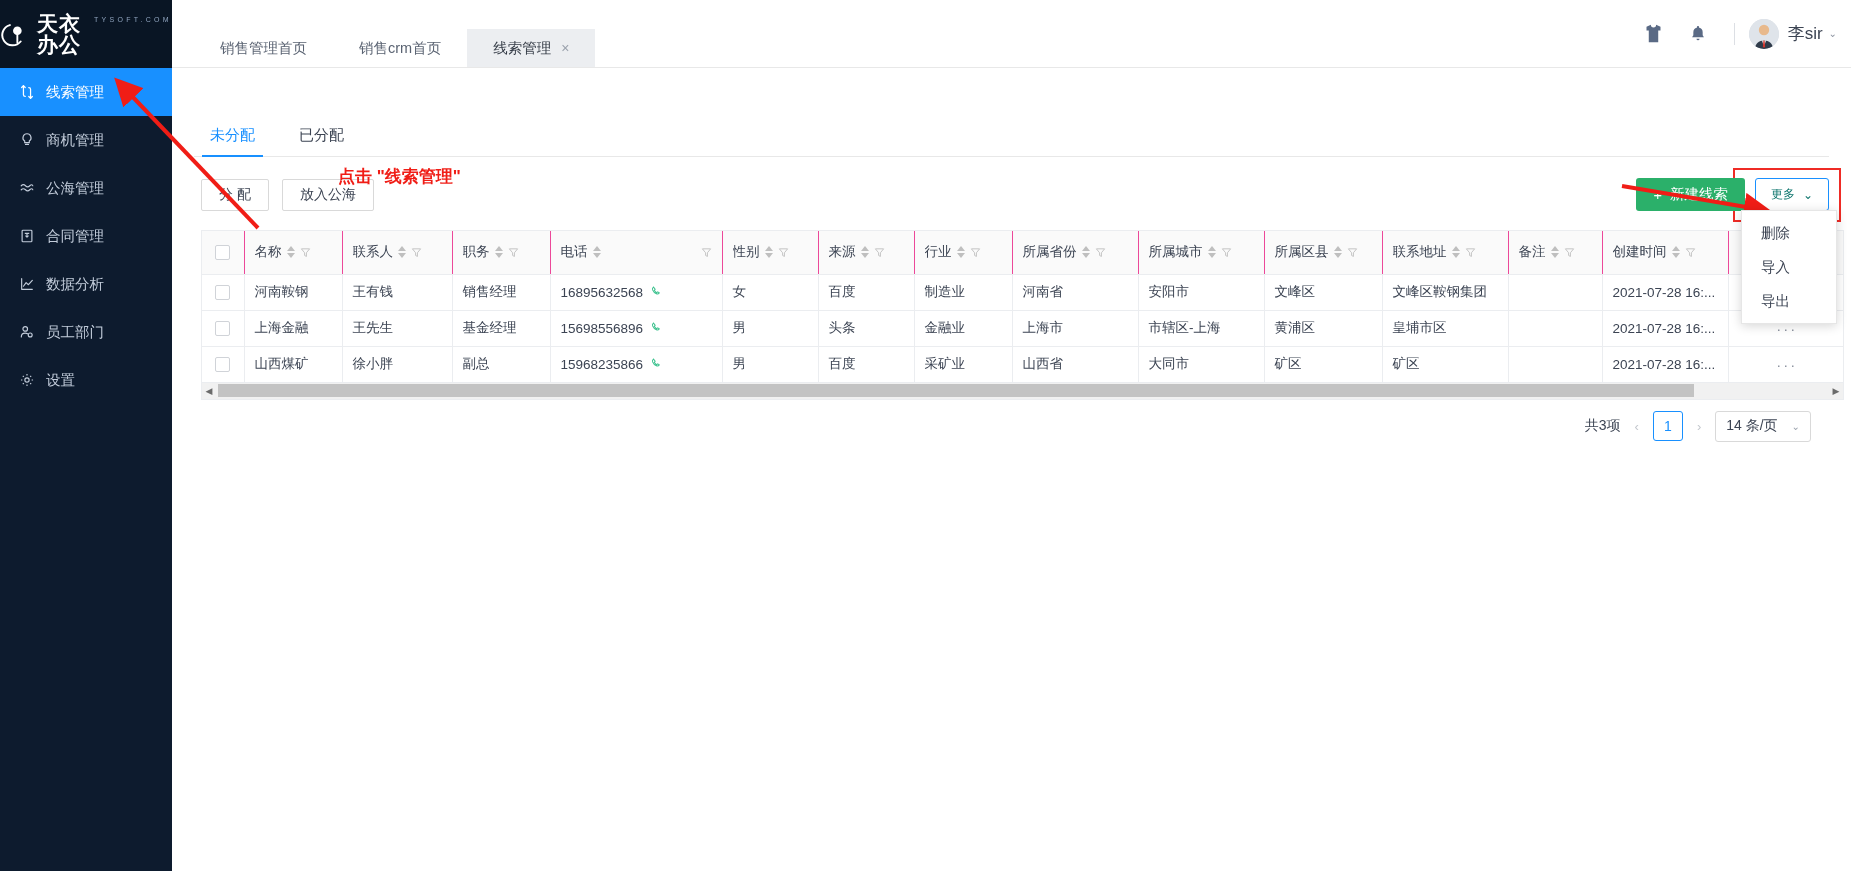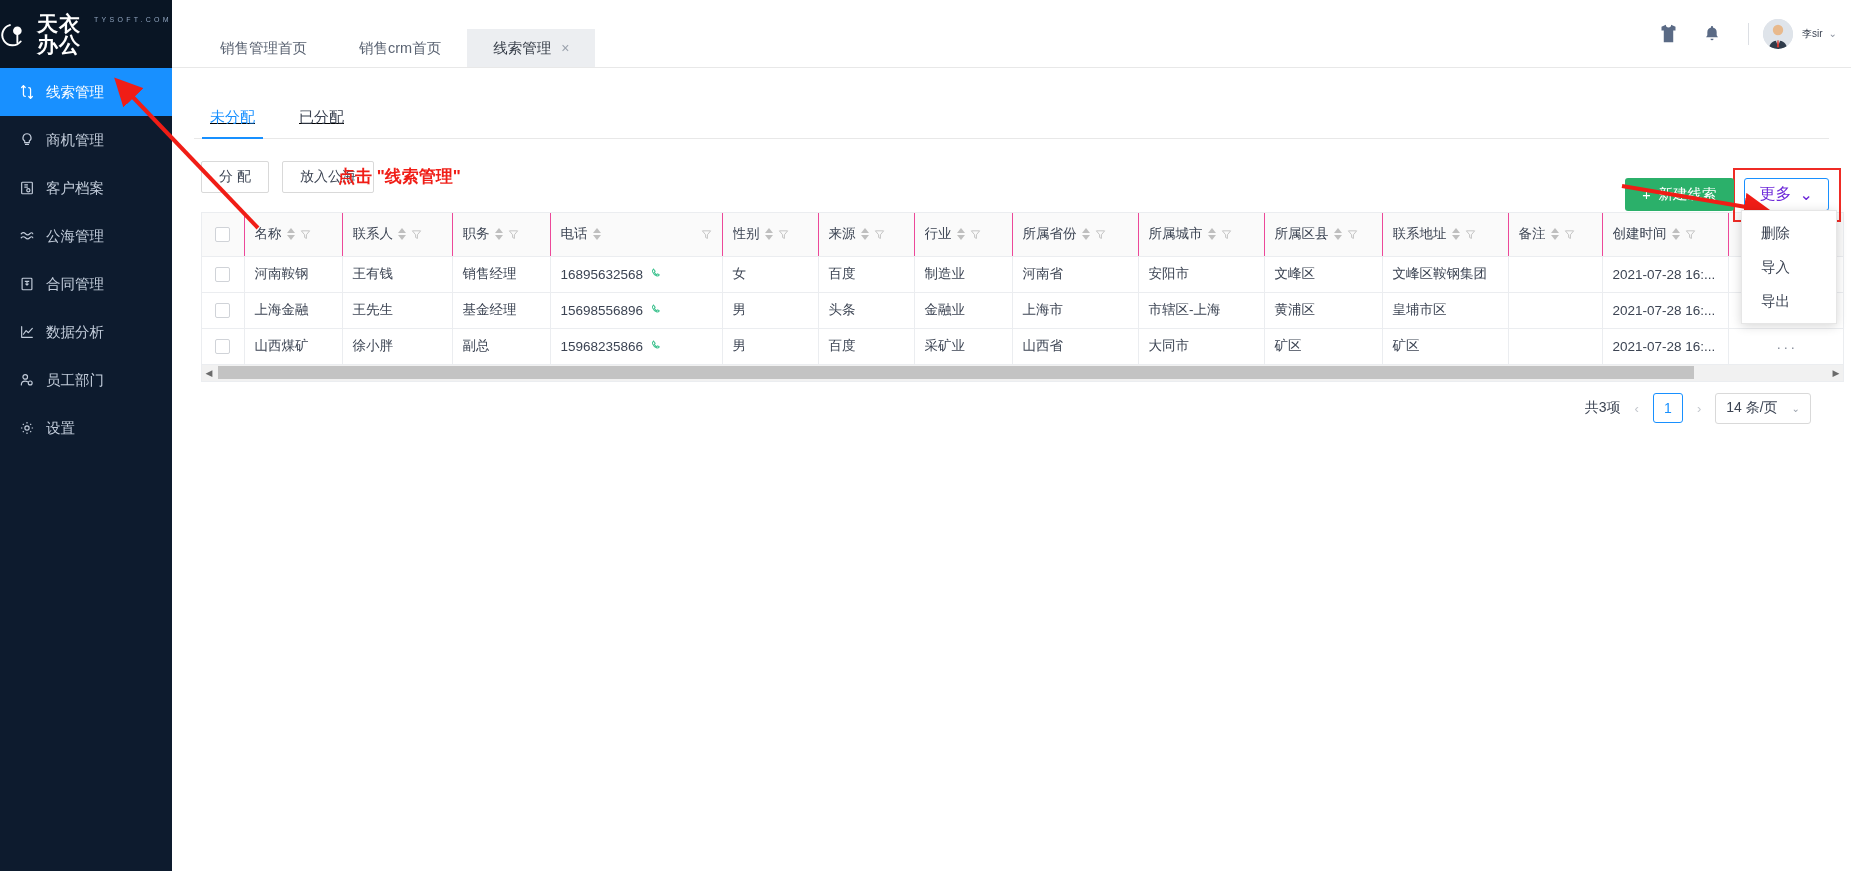--- a/index.html
+++ b/index.html
@@ -76,37 +76,36 @@
     width: 44px; height: 68px; display: flex; align-items: center; justify-content: center;
     color: #5a6a85; cursor: pointer;
   }
   .hdr-divider { width: 1px; height: 22px; background: #dcdfe4; margin: 0 14px; }
   .avatar {
     width: 30px; height: 30px; border-radius: 50%;
     overflow: hidden; flex: 0 0 30px; background: #d8dde4;
     display: flex; align-items: flex-end; justify-content: center;
   }
   .user-name {
-    font-size: 10px; color: #3c4453; margin-left: 9px; cursor: pointer;
+    font-size: 17px; color: #3c4453; margin-left: 9px; cursor: pointer;
     white-space: nowrap;
   }
   .user-caret { margin-left: 6px; color: #8c93a0; font-size: 10px; }
 
   
   .content {
     flex: 1; background: #ffffff; position: relative;
     padding: 0 22px 0 22px;
     overflow: hidden;
   }
 
   .subtabs {
     display: flex; gap: 0; padding-left: 8px;
     border-bottom: 1px solid #e8e8e8;
-    margin-top: 40px;
-    text-decoration: underline;
+    margin-top: 58px;
   }
   .subtab {
     font-size: 15px; color: #3c4453; padding: 0 8px 11px 8px;
     margin-right: 28px; cursor: pointer; position: relative;
   }
   .subtab.active { color: #1890ff; }
   .subtab.active::after {
     content: ""; position: absolute; left: 0; right: 0; bottom: -1px;
     height: 2.5px; background: #1890ff;
   }
@@ -126,22 +125,22 @@
     display: flex; align-items: center; gap: 10px; z-index: 30;
   }
   .btn-primary-green {
     height: 33px; padding: 0 17px; background: #2bb06a; border: none;
     color: #ffffff; font-size: 14.5px; border-radius: 3px;
     display: flex; align-items: center; gap: 8px; cursor: pointer;
     font-family: inherit; white-space: nowrap;
   }
   .btn-more {
     height: 33px; padding: 0 15px; background: #ffffff;
-    border: 1px solid #1890ff; color: #6d28d9;
-    font-size: 16px; border-radius: 3px; cursor: pointer;
+    border: 1px solid #1890ff; color: #0f766e;
+    font-size: 12px; border-radius: 3px; cursor: pointer;
     display: flex; align-items: center; gap: 8px;
     font-family: inherit; white-space: nowrap;
   }
 
   
   .red-box {
     position: absolute; right: 10px; top: 100px;
     width: 108px; height: 54px;
     border: 2.5px solid #ef2b25; z-index: 29; pointer-events: none;
   }
@@ -286,30 +285,20 @@
       <div class="nav-item">
         <span class="nav-ico">
           <svg viewBox="0 0 18 18" width="16" height="16" fill="none" stroke="currentColor" stroke-width="1.3" stroke-linecap="round">
             <path d="M9 2a4.5 4.5 0 0 0-2.6 8.2V12h5.2v-1.8A4.5 4.5 0 0 0 9 2z"></path>
             <path d="M7.3 14h3.4"></path>
           </svg>
         </span>
         <span>商机管理</span>
       </div>
 
-      <div class="nav-item">
-        <span class="nav-ico">
-          <svg viewBox="0 0 18 18" width="16" height="16" fill="none" stroke="currentColor" stroke-width="1.3" stroke-linejoin="round">
-            <rect x="3" y="2.5" width="12" height="13" rx="1"></rect>
-            <path d="M6 5.5h4M6 8h4"></path>
-              <circle cx="10.5" cy="11.5" r="1.8"></circle>
-          </svg>
-        </span>
-        <span>客户档案</span>
-      </div>
 
 
       <div class="nav-item">
         <span class="nav-ico">
           <svg viewBox="0 0 18 18" width="16" height="16" fill="none" stroke="currentColor" stroke-width="1.3" stroke-linecap="round">
             <path d="M2.5 6.5c1.6-1.6 3.2-1.6 4.8 0s3.2 1.6 4.8 0 3.2-1.6 3.4 0"></path>
             <path d="M2.5 11c1.6-1.6 3.2-1.6 4.8 0s3.2 1.6 4.8 0 3.2-1.6 3.4 0"></path>
           </svg>
         </span>
         <span>公海管理</span>

